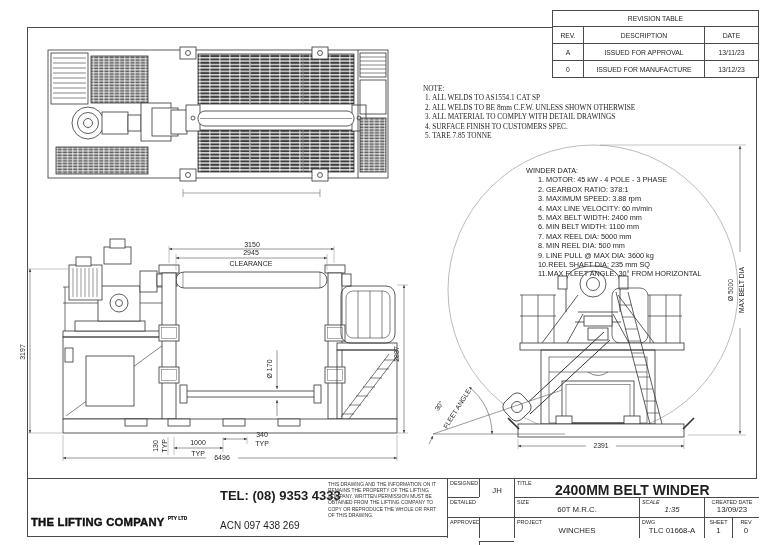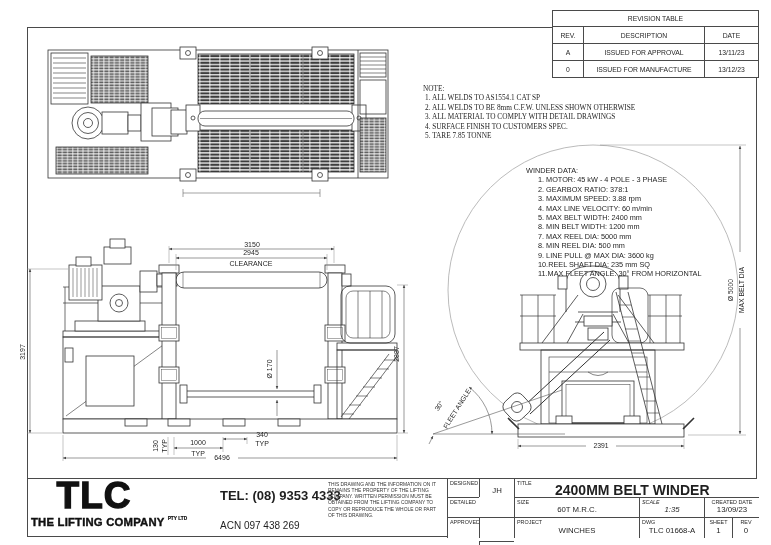--- a/index.html
+++ b/index.html
@@ -284,32 +284,31 @@
   </div>
 
   <div class="tech" style="left:511px;top:166px;margin-left:15px;">
     <div>WINDER DATA:</div>
     <div class="items" style="margin-left:12px;">
       <div>1.  MOTOR: 45 kW - 4 POLE - 3 PHASE</div>
       <div>2.  GEARBOX RATIO: 378:1</div>
       <div>3.  MAXIMUM SPEED: 3.88 rpm</div>
       <div>4.  MAX LINE VELOCITY: 60 m/min</div>
       <div>5.  MAX BELT WIDTH: 2400 mm</div>
-      <div>8.  MIN BELT WIDTH: 1200 mm</div>
+      <div>6.  MIN BELT WIDTH: 1100 mm</div>
       <div>7.  MAX REEL DIA: 5000 mm</div>
       <div>8.  MIN REEL DIA: 500 mm</div>
       <div>9.  LINE PULL @ MAX DIA: 3600 kg</div>
       <div>10.REEL SHAFT DIA: 235 mm SQ</div>
       <div>11.MAX FLEET ANGLE: 30° FROM HORIZONTAL</div>
     </div>
   </div>
 
   <div id="tblock">
     <div class="cell" style="left:0;top:0;width:419px;height:57px;">
-      <div id="logo-tlc">TLC</div>
       <div id="logo-company"><span>THE LIFTING COMPANY</span> <span id="logo-pty">PTY LTD</span></div>
       <div id="tb-tel">TEL: (08) 9353 4333</div>
       <div id="tb-acn">ACN 097 438 269</div>
       <div id="tb-disc">THIS DRAWING AND THE INFORMATION ON IT REMAINS THE PROPERTY OF THE LIFTING COMPANY. WRITTEN PERMISSION MUST BE OBTAINED FROM THE LIFTING COMPANY TO COPY OR REPRODUCE THE WHOLE OR PART OF THIS DRAWING.</div>
     </div>
 
     <div class="cell bl" style="left:419px;top:0;width:32px;height:18px;">
         <span class="cl">DESIGNED</span>
       </div>
     <div class="cell bl" style="left:451px;top:0;width:35px;height:18px;">

